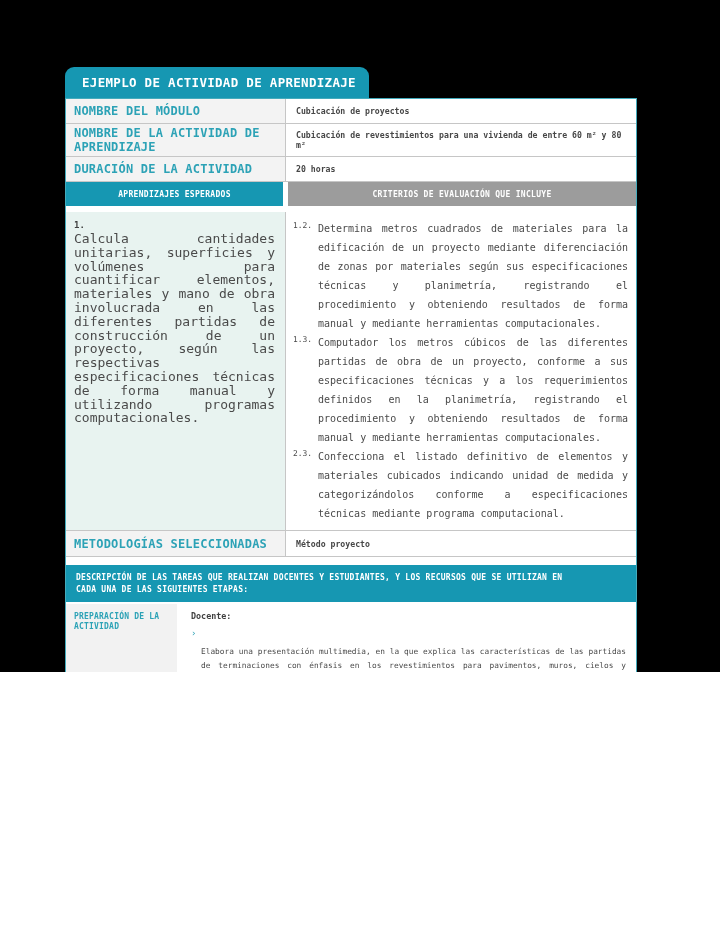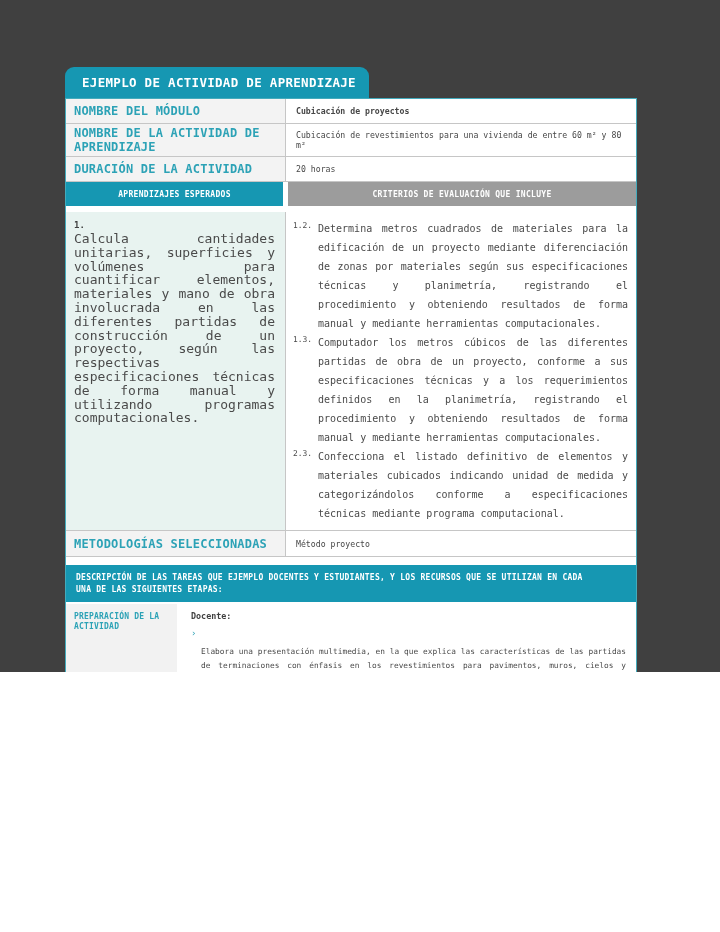--- a/index.html
+++ b/index.html
@@ -2,21 +2,21 @@
 <html lang="es"><head>
 <meta charset="utf-8">
 <style>
   * { margin: 0; padding: 0; box-sizing: border-box; }
   html, body { background: #fff; }
   body { font-family: "DejaVu Sans Mono", monospace; }
 
   .page {
     position: relative;
     width: 720px; height: 672px;
-    background: #404040;
+    background: #000000;
     outline: 1px solid #e2e2e2;
     overflow: hidden;
   }
 
   
   .tab {
     margin: 67px 0 0 65px;
     width: 304px; height: 31px;
     background: #1697b2;
     border-radius: 9px 9px 0 0;
@@ -47,21 +47,21 @@
     display: flex; align-items: center;
     padding: 2px 4px 2px 8px;
     border-right: 1px solid #c6c6c6;
   }
   .info-value {
     color: #474747;
     font-size: 8.2px; font-weight: bold;
     display: flex; align-items: center;
     padding: 2px 6px 2px 10px;
   }
-  .info-value.normal { font-weight: normal; }
+  .info-value.normal { font-weight: bold; }
 
   .band-row {
     display: grid; grid-template-columns: 217px 5px 1fr;
     height: 24px;
   }
   .band {
     color: #ffffff; font-size: 8px; font-weight: bold; letter-spacing: 0.3px;
     display: flex; align-items: center; justify-content: center;
     text-align: center;
   }
@@ -187,21 +187,21 @@
           <div class="crit-text">Confecciona el listado definitivo de elementos y materiales cubicados indicando unidad de medida y categorizándolos conforme a especificaciones técnicas mediante programa computacional.</div>
         </div>
       </div>
     </div>
 
     <div class="info-row method-row">
       <div class="info-label">METODOLOGÍAS SELECCIONADAS</div>
       <div class="info-value normal">Método proyecto</div>
     </div>
 
-    <div class="banner">DESCRIPCIÓN DE LAS TAREAS QUE EJEMPLO DOCENTES Y ESTUDIANTES, Y LOS RECURSOS QUE SE UTILIZAN EN CADA UNA DE LAS SIGUIENTES ETAPAS:</div>
+    <div class="banner">DESCRIPCIÓN DE LAS TAREAS QUE REALIZAN DOCENTES Y ESTUDIANTES, Y LOS RECURSOS QUE SE UTILIZAN EN CADA UNA DE LAS SIGUIENTES ETAPAS:</div>
 
     <div class="prep-row">
       <div class="prep-label">PREPARACIÓN DE LA ACTIVIDAD</div>
       <div class="prep-content">
         <div class="sub-heading">Docente:</div>
         <div class="bullet">
           <div class="bullet-glyph">›</div>
           <div class="bullet-text">Elabora una presentación multimedia, en la que explica las características de las partidas de terminaciones con énfasis en los revestimientos para pavimentos, muros, cielos y cubiertas, y describe los diferentes tipos de pavimentos (cerámicos, pétreos, de madera, vinílico, radieres afinados manual y mecánicamente, etc.), los distintos revestimientos de muro (madera, revoques, estucos y pinturas, planchas yeso cartón, plancha fibrocemento, cerámicos, vinílico, etc.), revestimientos de cielo (madera, planchas yeso cartón, empastados, pinturas, etc.) y revestimientos de cubierta (teja asfáltica, planchas de fibrocemento, tejas de arcilla, etc.). Además, explica usos y mecanismos de instalación para una vivienda, basándose en sus especificaciones técnicas.</div>
         </div>
         <div class="sub-heading resources">Recursos:</div>

